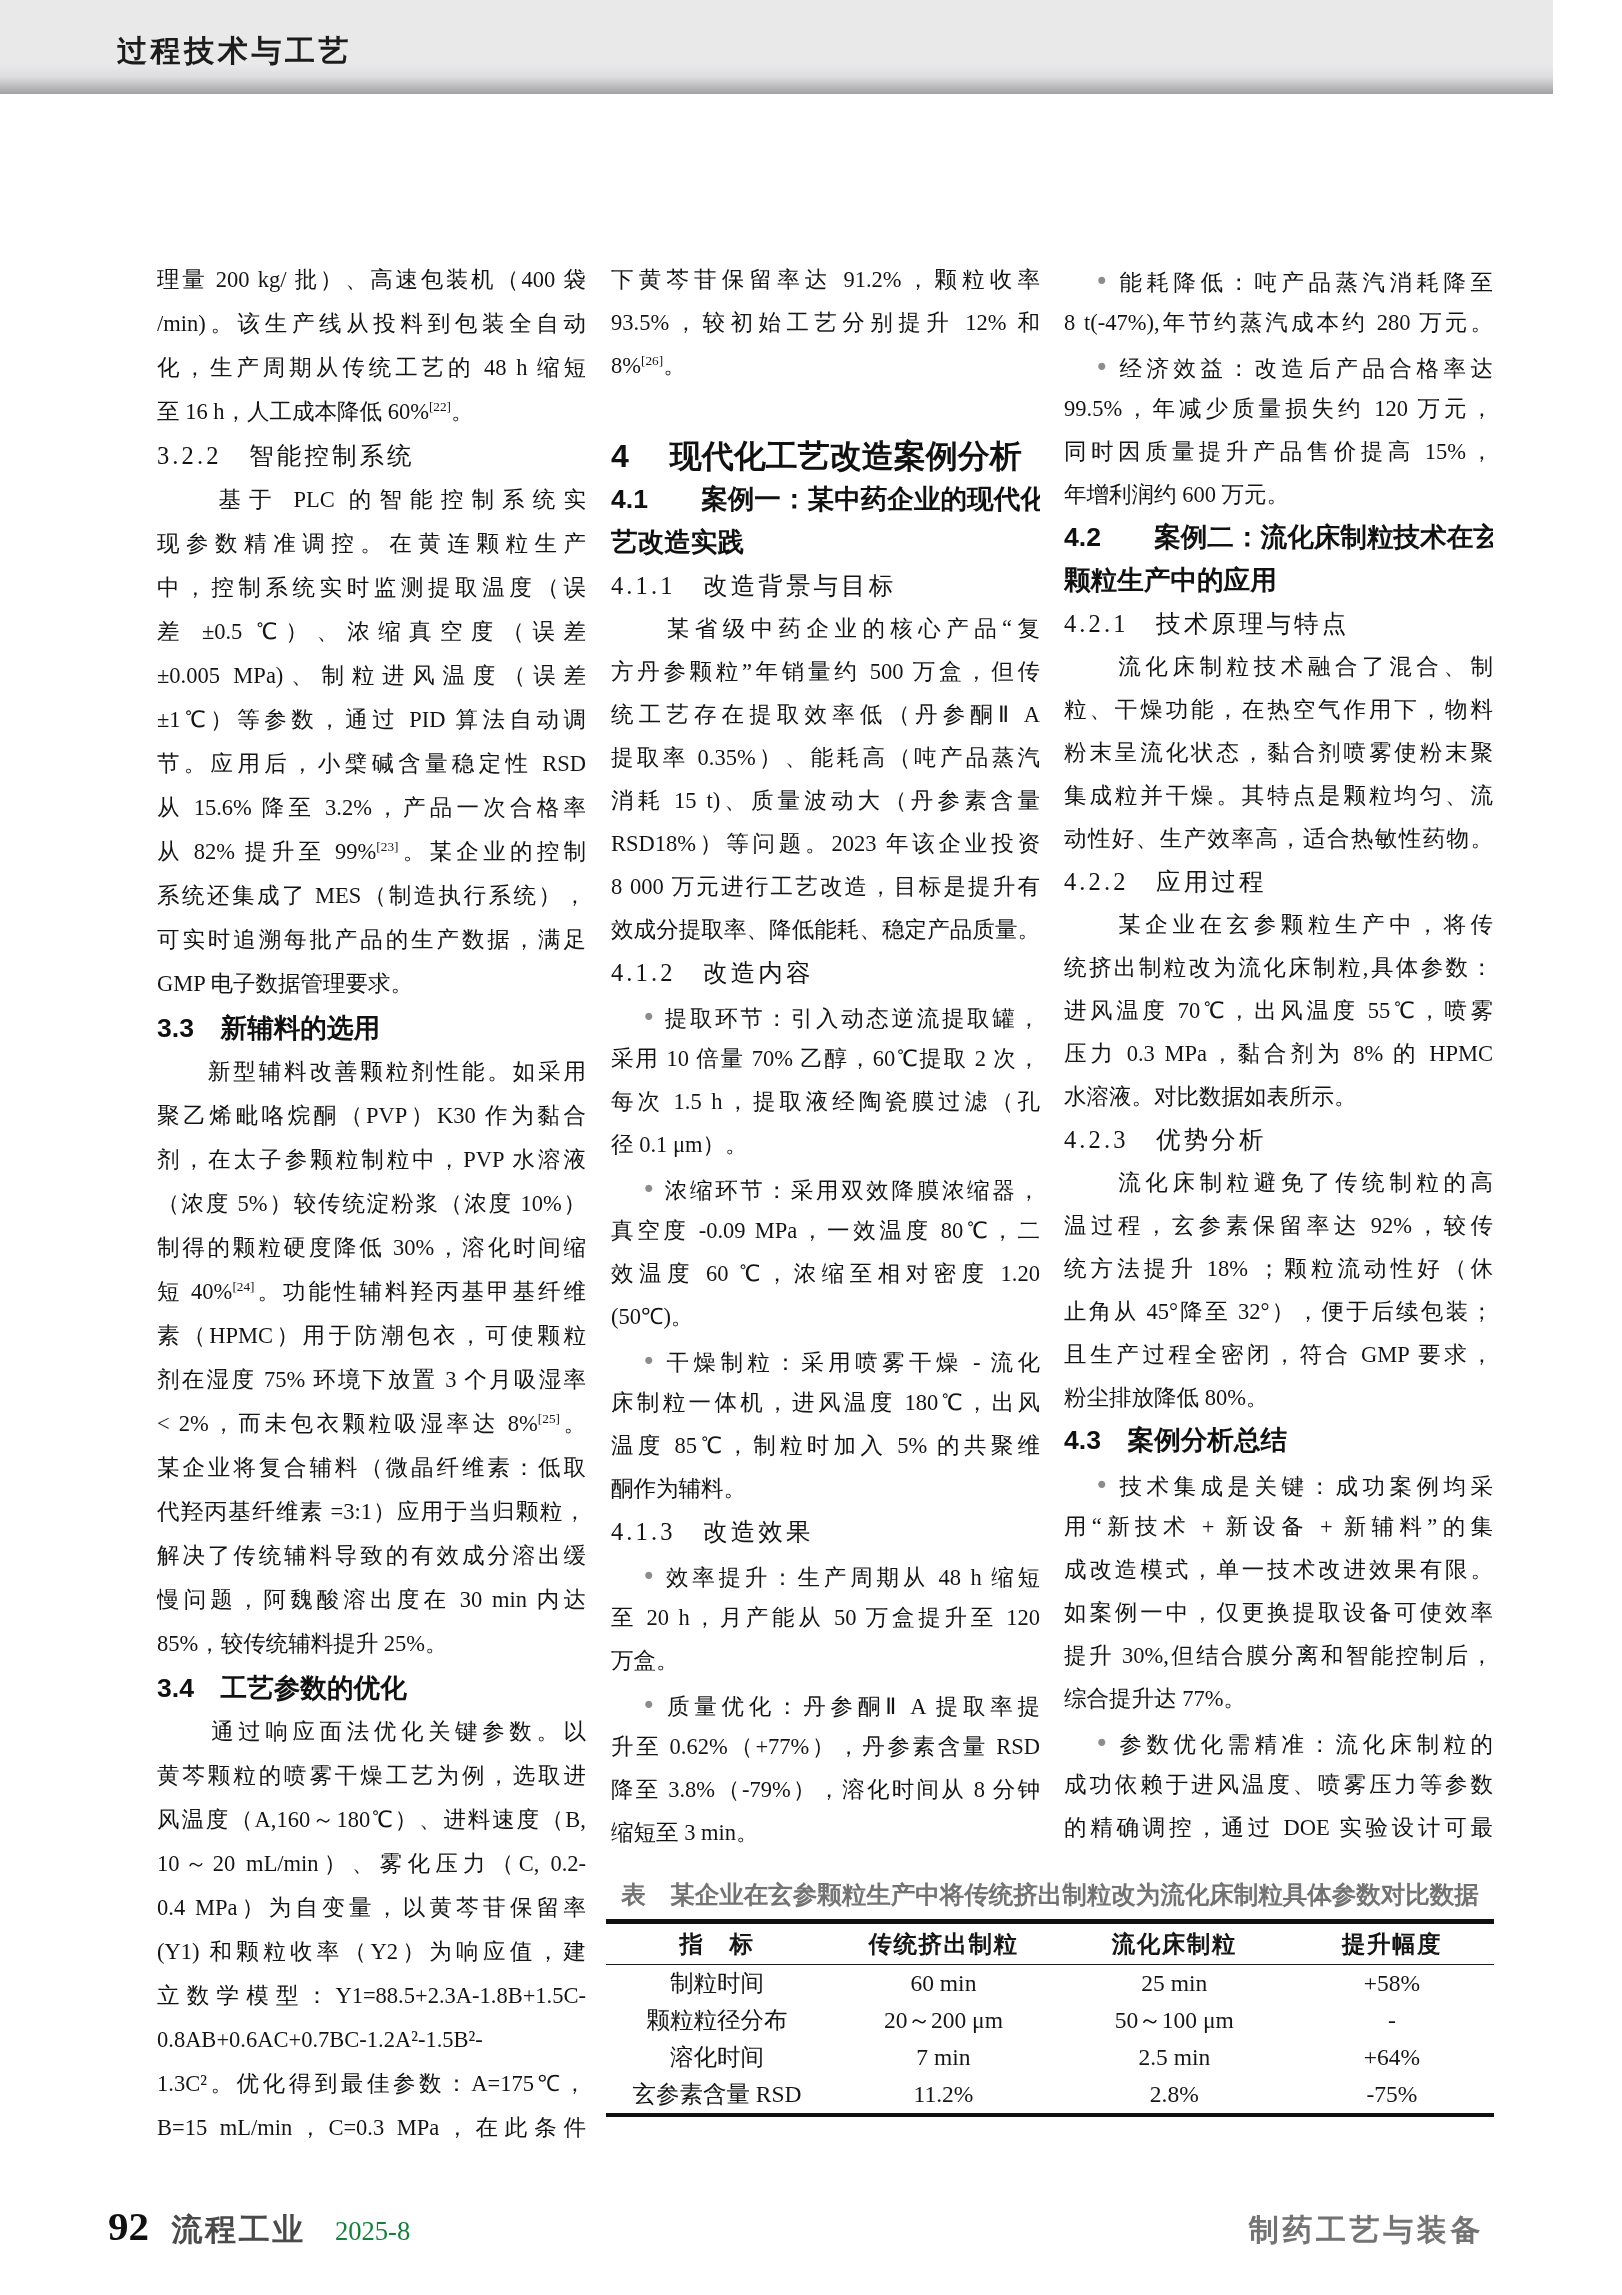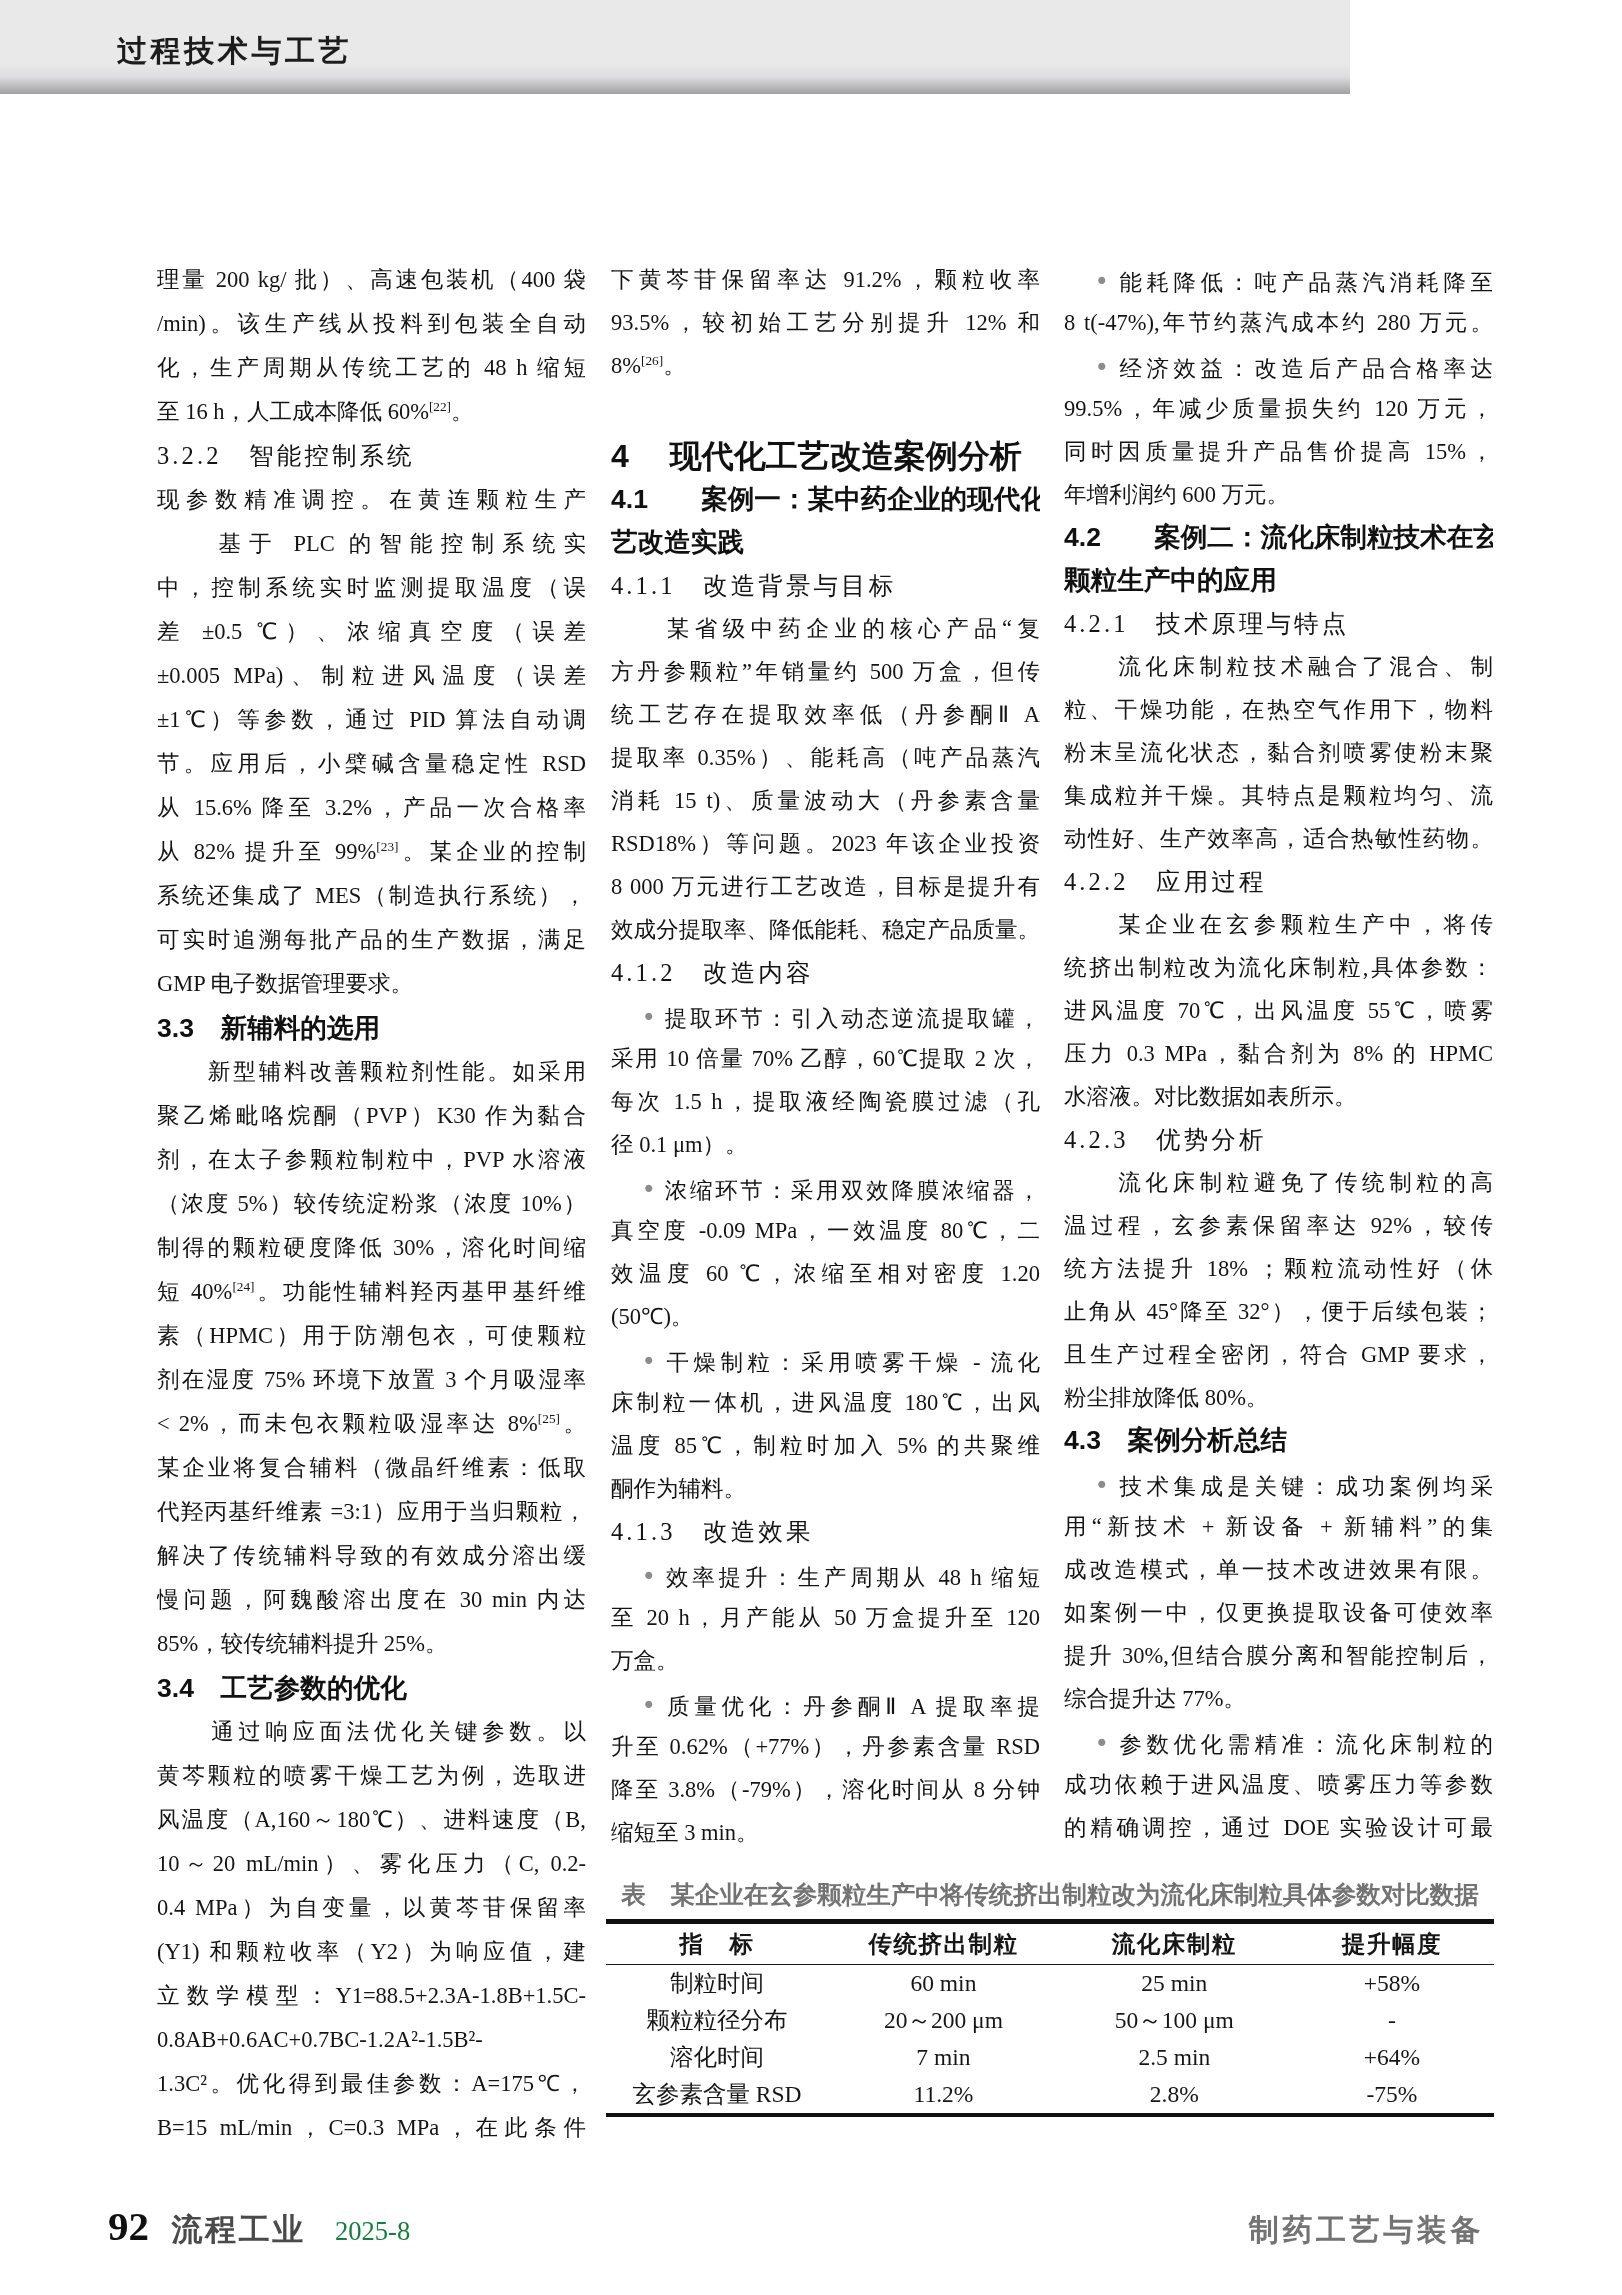--- a/index.html
+++ b/index.html
@@ -1,19 +1,19 @@
 <!DOCTYPE html>
 <html style="font-size:8.2px"><head>
 <meta charset="utf-8">
 <style>
   html,body{margin:0;padding:0;background:#ffffff;}
   body{width:1623px;height:2295px;position:relative;font-family:"Liberation Serif",serif;color:#141414;overflow:hidden;}
 
   
-  .header-bar{position:absolute;left:0;top:0;width:1350px;height:94px;
+  .header-bar{position:absolute;left:0;top:0;width:1553px;height:94px;
     background:linear-gradient(to bottom,#e9e9ea 0%,#e9e9ea 68%,#dddddf 82%,#a1a1a3 100%);}
   .header-title{position:absolute;left:117px;top:31px;font-family:"Liberation Sans",sans-serif;
     font-weight:700;font-size:30px;letter-spacing:3.6px;color:#1c1c1c;white-space:nowrap;}
 
   
   .col{position:absolute;top:258px;width:429px;}
   #col1{left:157px;}
   #col2{left:611px;}
   #col3{left:1064px;}
   .line{height:43px;line-height:43px;font-size:22.5px;overflow:hidden;}
@@ -53,22 +53,22 @@
   <div class="header-bar">
     <div class="header-title">过程技术与工艺</div>
   </div>
 
   <div class="col" id="col1">
       <div class="line p">理量 200 kg/ 批）、高速包装机（400 袋</div>
       <div class="line p">/min)。该生产线从投料到包装全自动</div>
       <div class="line p">化，生产周期从传统工艺的 48 h 缩短</div>
       <div class="line pe">至 16 h，人工成本降低 60%<sup>[22]</sup>。</div>
       <div class="line h3">3.2.2　智能控制系统</div>
+      <div class="line p">　　基于 PLC 的智能控制系统实</div>
       <div class="line p">现参数精准调控。在黄连颗粒生产</div>
-      <div class="line p">　　基于 PLC 的智能控制系统实</div>
       <div class="line p">中，控制系统实时监测提取温度（误</div>
       <div class="line p">差 ±0.5 ℃）、浓缩真空度（误差</div>
       <div class="line p">±0.005 MPa)、制粒进风温度（误差</div>
       <div class="line p">±1℃）等参数，通过 PID 算法自动调</div>
       <div class="line p">节。应用后，小檗碱含量稳定性 RSD</div>
       <div class="line p">从 15.6% 降至 3.2%，产品一次合格率</div>
       <div class="line p">从 82% 提升至 99%<sup>[23]</sup>。某企业的控制</div>
       <div class="line p">系统还集成了 MES（制造执行系统），</div>
       <div class="line p">可实时追溯每批产品的生产数据，满足</div>
       <div class="line pe">GMP 电子数据管理要求。</div>

